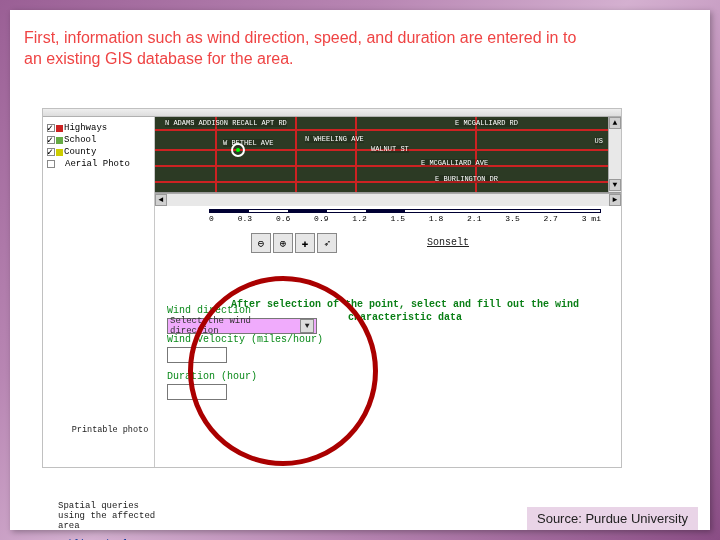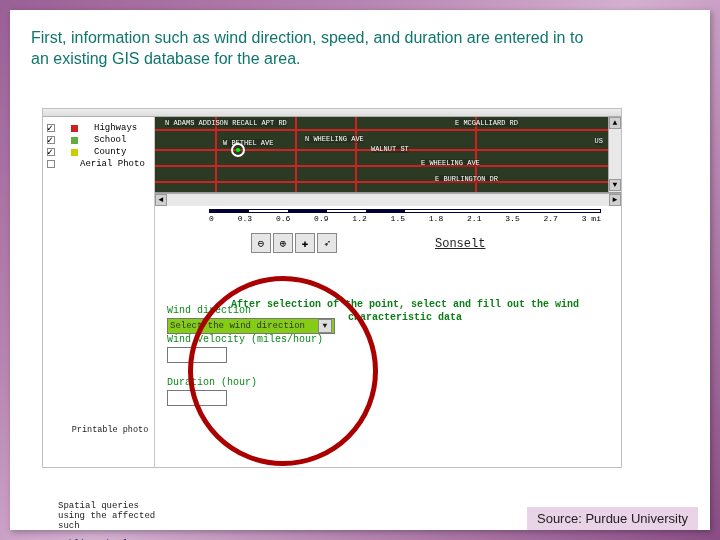--- a/index.html
+++ b/index.html
@@ -12,24 +12,24 @@
   }
   .slide-bg {
     position: absolute;
     left: 10px; top: 10px;
     width: 700px; height: 520px;
     background: #fff;
     box-shadow: 2px 2px 6px rgba(0,0,0,0.3);
   }
   .caption {
     position: absolute;
-    left: 31px; top: 28px;
+    left: 24px; top: 28px;
     width: 560px;
     font-size: 16px;
-    color: #0f766e;
+    color: #ef4444;
     line-height: 1.3;
   }
   .app {
     position: absolute;
     left: 42px; top: 108px;
     width: 580px; height: 360px;
     background: #fff;
     border: 1px solid #c0c0c0;
     font-family: "Courier New", monospace;
     font-size: 10px;
@@ -42,21 +42,21 @@
   .content {
     display: flex;
     height: calc(100% - 8px);
   }
   .layers {
     width: 112px;
     border-right: 1px solid #c8c8c8;
     padding: 6px 4px;
     position: relative;
   }
-  .layer-row { display:flex; align-items:center; gap:16px; margin-bottom:2px; font-size:9px; }
+  .layer-row { display:flex; align-items:center; gap:1px; margin-bottom:2px; font-size:9px; }
   .tick { width:8px; height:8px; border:1px solid #888; display:inline-block; position:relative; }
   .tick.on::after { content:"✓"; position:absolute; left:-1px; top:-3px; font-size:10px; }
   .sw { width:7px; height:7px; display:inline-block; }
   .main {
     flex:1;
     position: relative;
     padding: 0;
   }
   .map {
     height: 76px;
@@ -72,25 +72,25 @@
   .marker::after { content:""; position:absolute; left:3px; top:3px; width:4px; height:4px; background:#0f0; border-radius:50%; }
   .vscroll { position:absolute; right:0; top:0; width:13px; height:76px; background:#e8e8e8; border-left:1px solid #aaa; }
   .vscroll .arr { height:12px; background:#d0d0d0; border:1px solid #999; font-size:8px; text-align:center; line-height:10px; }
   .hscroll { position:absolute; left:0; top:76px; width:100%; height:13px; background:#e8e8e8; border-top:1px solid #aaa; display:flex; justify-content:space-between; }
   .hscroll .arr { width:12px; background:#d0d0d0; border:1px solid #999; font-size:8px; text-align:center; line-height:10px; }
   .scalebar { position:absolute; top:92px; left:54px; right:20px; }
   .scale-line { height:4px; background:linear-gradient(to right,#003 0 10%,#fff 10% 20%,#003 20% 30%,#fff 30% 40%,#003 40% 50%,#fff 50% 100%); border:1px solid #003; }
   .scale-ticks { display:flex; justify-content:space-between; font-size:8px; color:#000; margin-top:1px; }
   .toolbar { position:absolute; top:116px; left:96px; display:flex; gap:2px; }
   .tbtn { width:20px; height:20px; border:1px solid #888; background:#e6e6e6; display:flex; align-items:center; justify-content:center; font-size:11px; }
-  .sonselt { position:absolute; top:120px; left:280px; font-size:12px; color:#222; text-decoration:underline;font-family:Liberation Mono, monospace; }
+  .sonselt { position:absolute; top:120px; left:272px; font-size:10px; color:#222; text-decoration:underline;font-family:Liberation Mono, monospace; }
   .instr { position:absolute; top:146px; left:54px; right:20px; text-align:center; color:#0a7f16; font-weight:bold; font-size:10px; line-height:1.25;margin-top:36px; }
   .form { position:absolute; top:188px; left:12px; right:20px; color:#0b8a1b; font-size:10px; }
   .form-label { margin-bottom:2px; }
-  .select { width:168px; height:16px; border:1px solid #777; background:#84cc16; display:flex; align-items:center; justify-content:space-between; padding:0 2px; color:#333; font-size:9px; }
+  .select { width:150px; height:16px; border:1px solid #777; background:#f0abfc; display:flex; align-items:center; justify-content:space-between; padding:0 2px; color:#333; font-size:9px; }
   .select .chev { width:14px; height:14px; background:#ddd; border:1px solid #888; text-align:center; line-height:12px; font-size:8px; color:#222; }
   .txt { width:60px; height:16px; border:1px solid #777; background:#fff; }
   .draw-btn { position:absolute; bottom:6px; left:140px; width:140px; height:18px; border:1px solid #777; background:#e6e6e6; text-align:center; font-size:10px; color:#333; line-height:16px; }
   .sidelinks { position:absolute; left:0; top:188px; width:0; }
   .left-links { width:112px; position:absolute; left:-113px; top:0; font-size:9px; color:#1a1a6a; }
   .left-links div { margin:8px 4px; }
   .left-links .u { text-decoration:underline; color:#003399; }
   .query-head { position:absolute; left:-113px; top:-68px; width:112px; font-size:8.5px; color:#222; text-align:center; line-height:1.2; }
   .circle { position:absolute; width:190px; height:190px; border:5px solid #a00; border-radius:50%; pointer-events:none; }
   .source { position:absolute; right:22px; bottom:10px; background:#e9d4e7; color:#222; font-size:13px; padding:4px 10px; font-family:Arial,sans-serif; }
@@ -134,21 +134,21 @@
         <div class="road-h" style="top:48px"></div>
         <div class="road-h" style="top:64px"></div>
         <div class="road-v" style="left:60px"></div>
         <div class="road-v" style="left:140px"></div>
         <div class="road-v" style="left:200px"></div>
         <div class="road-v" style="left:320px"></div>
         <div class="road-lbl" style="top:2px; left:10px">N ADAMS ADDISON RECALL APT RD</div>
         <div class="road-lbl" style="top:22px; left:68px">W BETHEL AVE</div>
         <div class="road-lbl" style="top:18px; left:150px">N WHEELING AVE</div>
         <div class="road-lbl" style="top:28px; left:216px">WALNUT ST</div>
-        <div class="road-lbl" style="top:42px; left:266px">E WHEELING AVE</div>
+        <div class="road-lbl" style="top:42px; left:266px">E MCGALLIARD AVE</div>
         <div class="road-lbl" style="top:2px; left:300px">E MCGALLIARD RD</div>
         <div class="road-lbl" style="top:58px; left:280px">E BURLINGTON DR</div>
         <div class="road-lbl" style="top:20px; right:18px">US</div>
         <div class="marker" style="left:76px; top:26px"></div>
         <div class="vscroll">
           <div class="arr">▲</div>
           <div style="height:50px"></div>
           <div class="arr">▼</div>
         </div>
       </div>
@@ -189,36 +189,36 @@
           </div>
       </div>
       <div class="sonselt">Sonselt</div>
 
       <div class="instr">After selection of the point, select and fill out the wind characteristic data</div>
 
       <div class="form">
         <div class="sidelinks">
           <div class="query-head">Printable photo</div>
           <div class="left-links">
-            <div style="color:#222">Spatial queries using the affected such</div>
+            <div style="color:#222">Spatial queries using the affected area</div>
             <div class="u">Public schools</div>
 
           </div>
         </div>
 
         <div class="form-label">Wind direction</div>
         <div class="select">
           <span>Select the wind direction</span>
           <span class="chev">▼</span>
         </div>
 
         <div class="form-label" style="">Wind Velocity (miles/hour)</div>
         <div class="txt"></div>
 
-        <div class="form-label" style="margin-top:14px">Duration (hour)</div>
+        <div class="form-label" style="margin-top:8px">Duration (hour)</div>
         <div class="txt"></div>
       </div>
 
     </div>
   </div>
 </div>
 
 <div class="circle" style="left:188px; top:276px"></div>
 
 <div class="source">Source: Purdue University</div>

